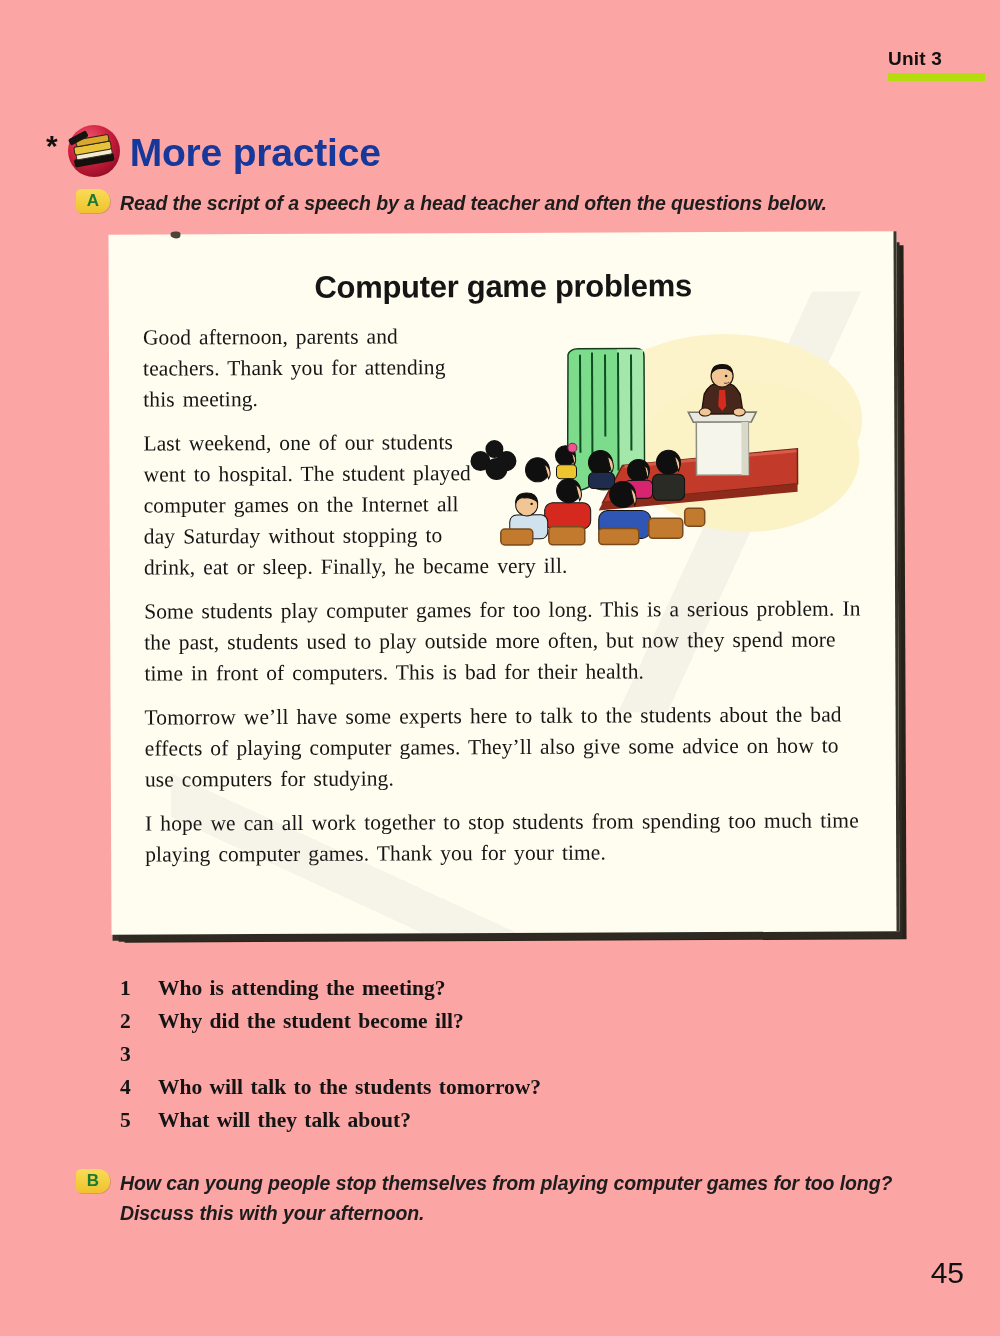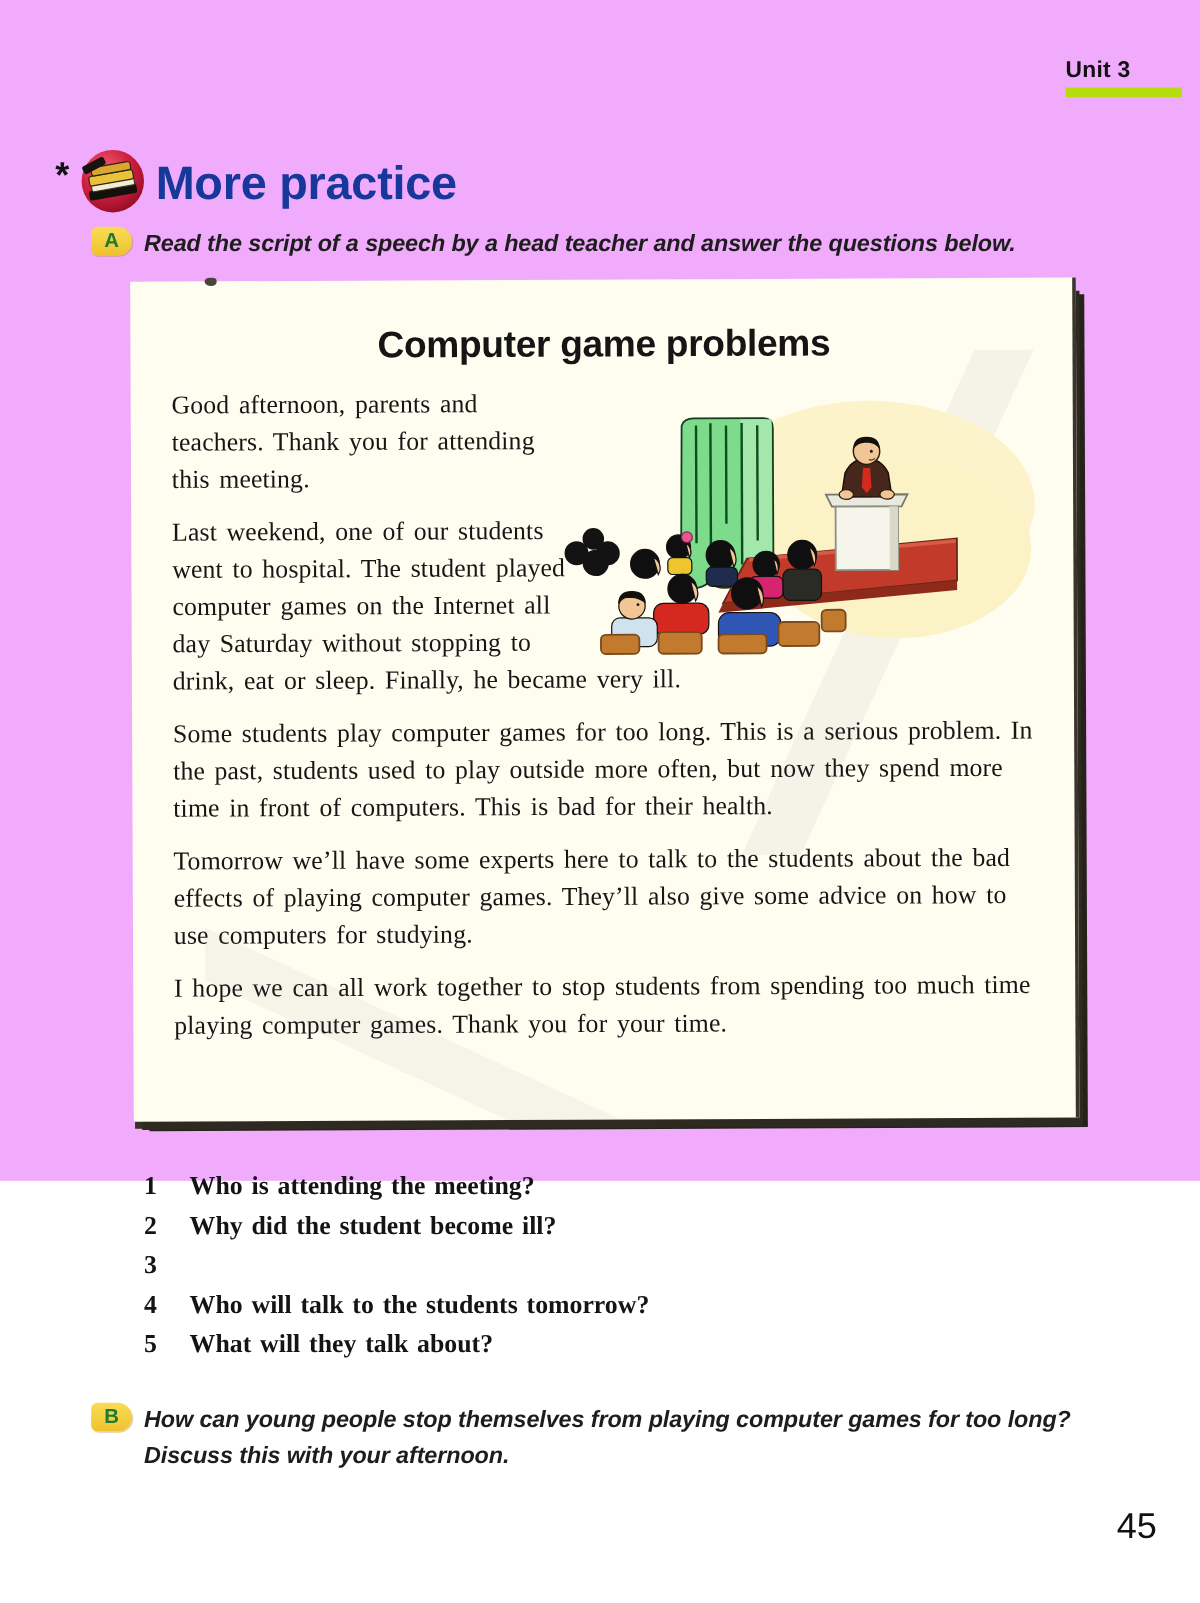--- a/index.html
+++ b/index.html
@@ -1,18 +1,18 @@
 <!DOCTYPE html>
 <html><head>
 <meta charset="utf-8">
 <style>
   * { margin:0; padding:0; box-sizing:border-box; }
   html,body { width:1000px; height:1336px; background:#ffffff; overflow:hidden;
               font-family:"Liberation Sans", sans-serif; }
-  .page { position:relative; width:1000px; height:984px; background:#f0abfc; }
+  .page { position:relative; width:1000px; height:1336px; background:#fca5a5; }
 
   
   .unit-header { position:absolute; top:48px; right:15px; width:97px; }
   .unit-header .unit-text { font-size:19px; font-weight:700; color:#111; letter-spacing:.2px; }
   .unit-header .unit-bar { margin-top:3px; width:97px; height:8px; background:#b5dc0c; }
 
   
   .mp-row { position:absolute; top:124px; left:46px; display:flex; align-items:center; gap:9px; }
   .asterisk { font-size:30px; font-weight:700; color:#111; margin-top:-14px; }
   .mp-title { font-size:39px; font-weight:700; color:#16389b; letter-spacing:-.2px; }
@@ -96,21 +96,21 @@
         </g>
       </svg>
     </span>
     <span class="mp-title">More practice</span>
   </div>
 
   <div class="instr-row instr-a">
     <div class="badge">
       <span>A</span>
     </div>
-    <div class="instr-text">Read the script of a speech by a head teacher and answer the questions below.</div>
+    <div class="instr-text">Read the script of a speech by a head teacher and often the questions below.</div>
   </div>
 
   <div class="paper">
     <div class="speech-title">Computer game problems</div>
     <div class="speech-body">
       <div class="illu-float">
         <svg width="412" height="214" viewBox="0 0 412 214">
 
           <g>
             <ellipse cx="272" cy="88" rx="138" ry="86" fill="#fcf3cb"></ellipse>

